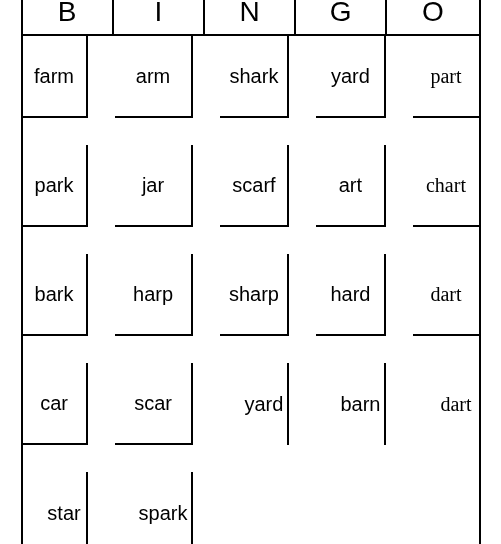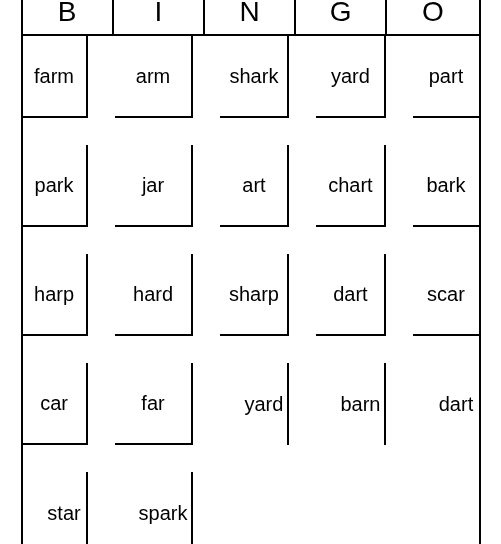--- a/index.html
+++ b/index.html
@@ -54,20 +54,21 @@
       font-size: 20px;
       padding: 14px 4px;
       min-height: 82px;
       display: flex;
       align-items: center;
       justify-content: center;
     }
 
     .bingo-cell:nth-child(5n) {
       border-right: none;
+      font-family: Liberation Serif, serif;
     }
 
     .bingo-cell:nth-last-child(-n+5) {
       border-bottom: none;
       padding-left: 24px;
     }
   </style>
 </head>
 <body>
 
@@ -80,29 +81,29 @@
     <div class="bingo-header-cell">O</div>
   </div>
   <div class="bingo-body" id="bingo-body">
   <div class="bingo-cell">farm</div>
       <div class="bingo-cell">arm</div>
       <div class="bingo-cell">shark</div>
       <div class="bingo-cell">yard</div>
       <div class="bingo-cell">part</div>
       <div class="bingo-cell">park</div>
       <div class="bingo-cell">jar</div>
+      <div class="bingo-cell">scarf</div>
       <div class="bingo-cell">art</div>
       <div class="bingo-cell">chart</div>
       <div class="bingo-cell">bark</div>
       <div class="bingo-cell">harp</div>
+      <div class="bingo-cell">sharp</div>
       <div class="bingo-cell">hard</div>
-      <div class="bingo-cell">sharp</div>
       <div class="bingo-cell">dart</div>
+      <div class="bingo-cell">car</div>
       <div class="bingo-cell">scar</div>
-      <div class="bingo-cell">car</div>
-      <div class="bingo-cell">far</div>
       <div class="bingo-cell">yard</div>
       <div class="bingo-cell">barn</div>
       <div class="bingo-cell">dart</div>
       <div class="bingo-cell">star</div>
       <div class="bingo-cell">spark</div>
     </div>
 </div>
 
 </body></html>

